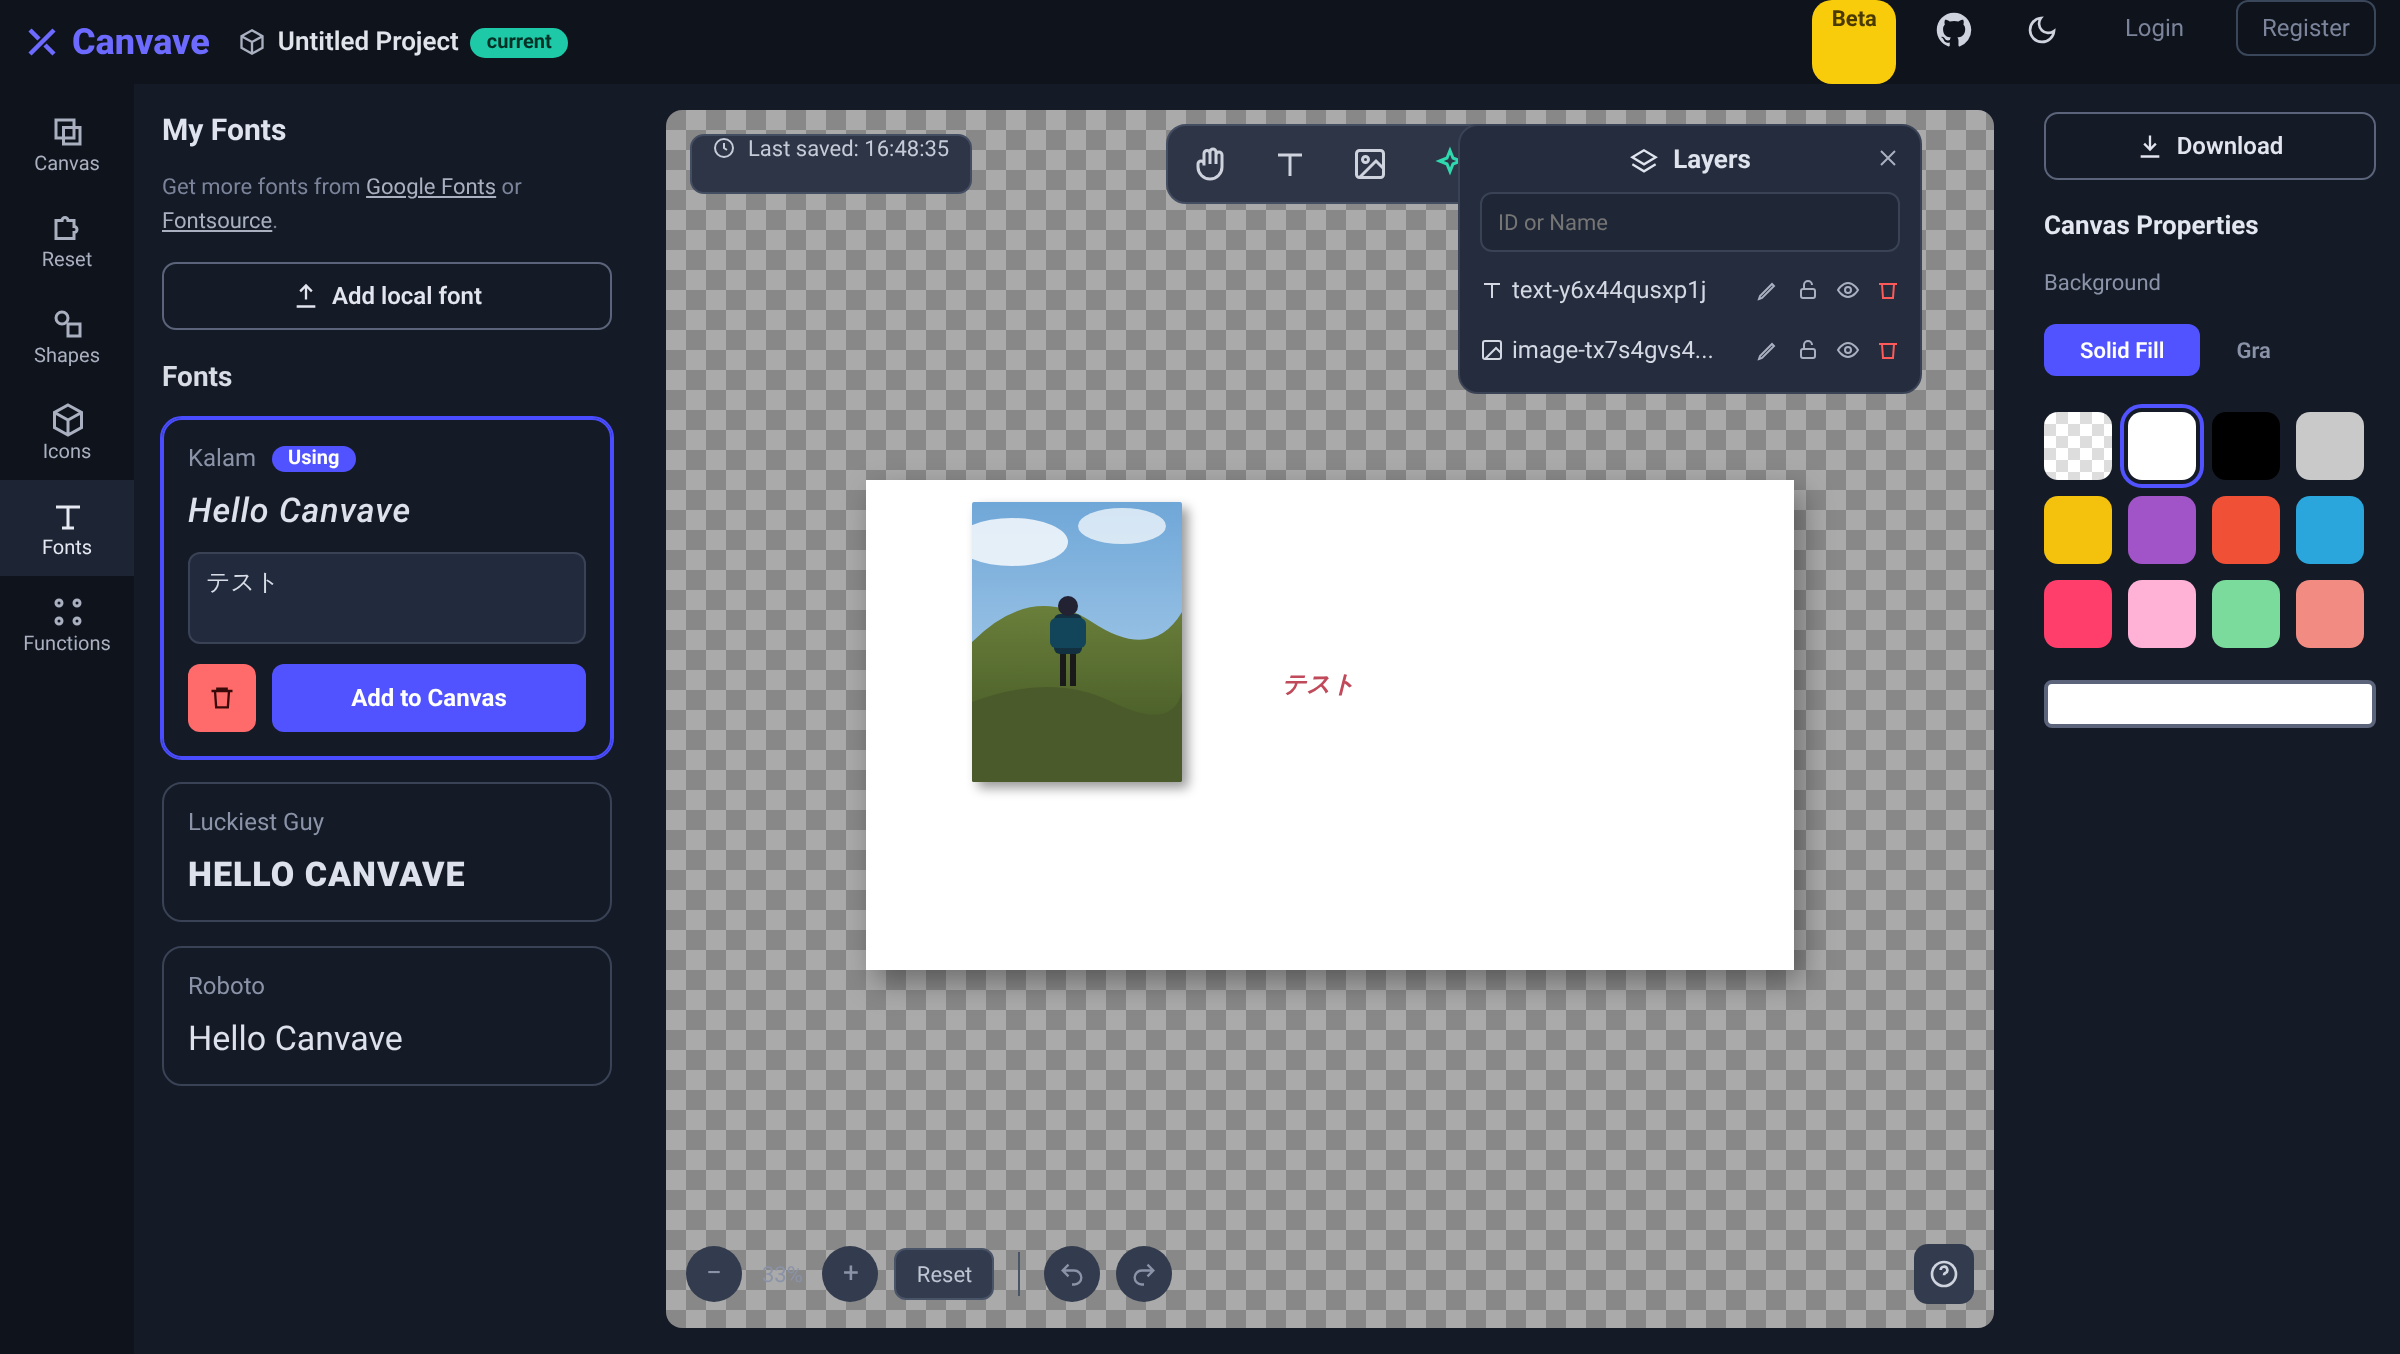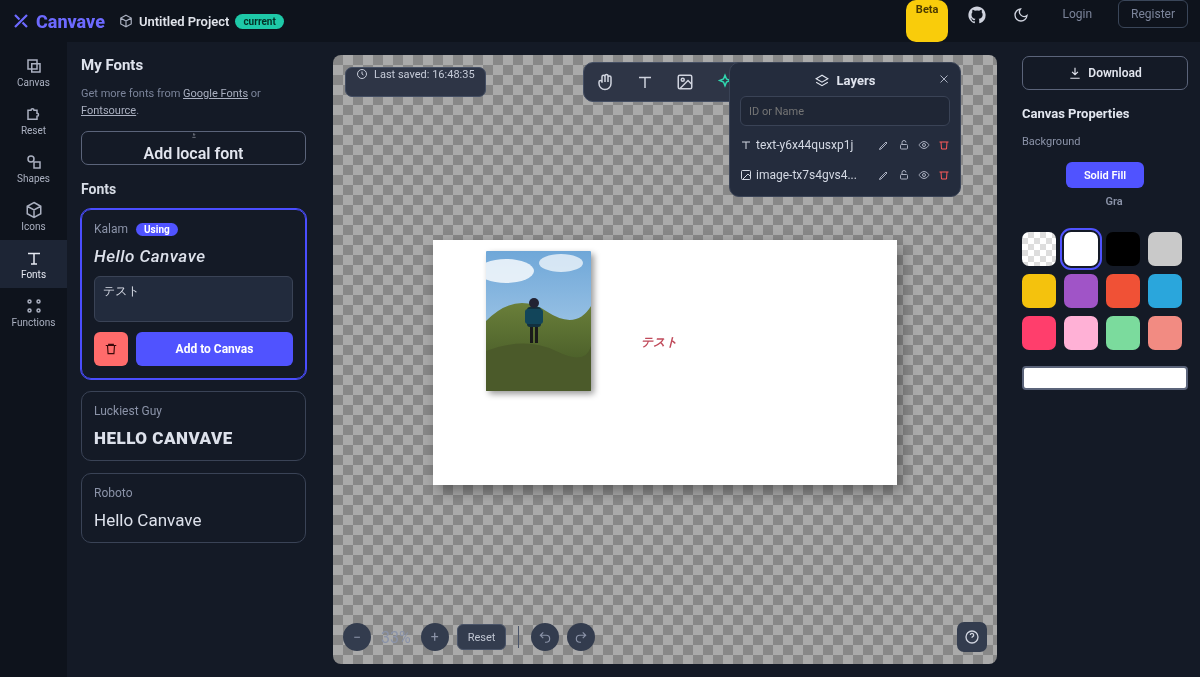--- a/index.html
+++ b/index.html
@@ -41,21 +41,21 @@
   .rail{width:67px;background:var(--bg);display:flex;flex-direction:column;align-items:center;padding-top:6px;}
   .rail-item{width:100%;height:48px;display:flex;flex-direction:column;align-items:center;justify-content:center;gap:2px;color:#aab0c0;font-size:10px;cursor:pointer;}
   .rail-item.active{background:var(--bg3);color:#e6e9f2;}
   .rail-item svg{width:18px;height:18px;}
 
   
   .sidepanel{width:253px;background:var(--bg2);padding:14px 14px 20px;display:flex;flex-direction:column;gap:12px;overflow:auto;}
   .sidepanel h3{margin:0;font-size:15px;color:#dfe3ed;font-weight:700;}
   .sidepanel .hint{font-size:11px;color:#7b849a;line-height:1.5;}
   .sidepanel .hint .u{text-decoration:underline;color:#aab0c0;}
-  .btn-outline{width:100%;height:34px;border:1px solid #5b647a;background:transparent;color:#e2e5ee;border-radius:7px;font-size:16px;display:flex;align-items:center;justify-content:center;gap:6px;font-weight:600;flex-direction:column;}
+  .btn-outline{width:100%;height:34px;border:1px solid #5b647a;background:transparent;color:#e2e5ee;border-radius:7px;font-size:12px;display:flex;align-items:center;justify-content:center;gap:6px;font-weight:600;}
   .fonts-title{font-size:14px;font-weight:700;margin-top:4px;}
   .font-card{border:1px solid #3a4356;border-radius:10px;padding:12px;display:flex;flex-direction:column;gap:10px;}
   .font-card.active{border:1px solid #4a4dff;outline:1px solid #4a4dff;}
   .font-name{display:flex;align-items:center;gap:8px;color:#8b93a8;font-size:12px;}
   .chip-using{background:#5053ff;color:#fff;border-radius:10px;padding:1px 8px;font-size:10px;font-weight:700;}
   .sample{font-size:17px;color:#dde1eb;}
   .sample.kalam{font-style:italic;font-weight:500;letter-spacing:.5px;}
   .sample.luckiest{font-weight:900;text-transform:uppercase;letter-spacing:.5px;}
   .sample.roboto{font-weight:400;}
   textarea.sample-input{width:100%;height:46px;resize:none;background:#222b3d;border:1px solid #3a4356;border-radius:6px;padding:6px 8px;color:#d8dce6;font-size:12px;}
@@ -89,31 +89,31 @@
   .layer-row .acts .del{color:#ff5a5a;}
 
   
   .artboard{position:absolute;left:100px;right:100px;top:185px;height:245px;background:#fff;box-shadow:4px 6px 14px rgba(0,0,0,.35);}
   .ab-img{position:absolute;left:53px;top:11px;width:105px;height:140px;box-shadow:3px 3px 6px rgba(0,0,0,.4);border-radius:1px;overflow:hidden;}
   .ab-txt{position:absolute;left:208px;top:94px;color:#c04a5a;font-weight:800;font-size:12px;font-style:italic;}
 
   
   .bottombar{position:absolute;bottom:10px;left:10px;right:10px;height:34px;display:flex;align-items:center;gap:8px;z-index:3;}
   .bb-btn{width:28px;height:28px;border-radius:14px;background:#333c4e;color:#8b93a8;display:flex;align-items:center;justify-content:center;font-size:14px;}
-  .bb-txt{color:#8b93a8;font-size:16px;padding:0 2px;}
+  .bb-txt{color:#8b93a8;font-size:11px;padding:0 2px;}
   .bb-reset{height:26px;padding:0 10px;border-radius:6px;background:#333c4e;color:#bfc5d2;border:1px solid #4a5468;font-size:11px;}
   .bb-sep{width:1px;height:22px;background:#4a5468;margin:0 4px;}
   .bb-help{margin-left:auto;width:30px;height:30px;border-radius:7px;background:#333c4e;display:flex;align-items:center;justify-content:center;color:#cfd3de;}
 
   
   .rightpanel{width:190px;background:var(--bg2);display:flex;flex-direction:column;gap:10px;padding:14px 12px;overflow:hidden;}
   .dlbtn{width:100%;height:34px;border:1px solid #5b647a;background:transparent;color:#e2e5ee;border-radius:7px;font-size:12px;display:flex;align-items:center;justify-content:center;gap:6px;font-weight:600;}
   .rightpanel h4{margin:6px 0 0;font-size:13px;font-weight:700;color:#e3e7f0;}
   .rightpanel .lbl{font-size:11px;color:#8b93a8;margin-top:4px;}
-  .tabrow{display:flex;gap:0;align-items:center;margin-top:4px;overflow:hidden;flex-direction:column;}
+  .tabrow{display:flex;gap:0;align-items:center;margin-top:4px;overflow:hidden;}
   .tab{height:26px;padding:0 18px;border-radius:6px;background:transparent;color:#cfd3de;font-size:11px;display:flex;align-items:center;font-weight:600;}
   .tab.active{background:#5053ff;color:#fff;}
   .tab.cut{padding:0 0 0 18px;color:#8b93a8;}
   .swatches{display:grid;grid-template-columns:repeat(4,34px);grid-auto-rows:34px;gap:8px;margin-top:8px;}
   .sw{border-radius:7px;}
   .sw.sel{outline:2px solid #5053ff;outline-offset:2px;}
   .sw.chk{
     background-color:#fff;
     background-image:
       linear-gradient(45deg,#ddd 25%,transparent 25%),

